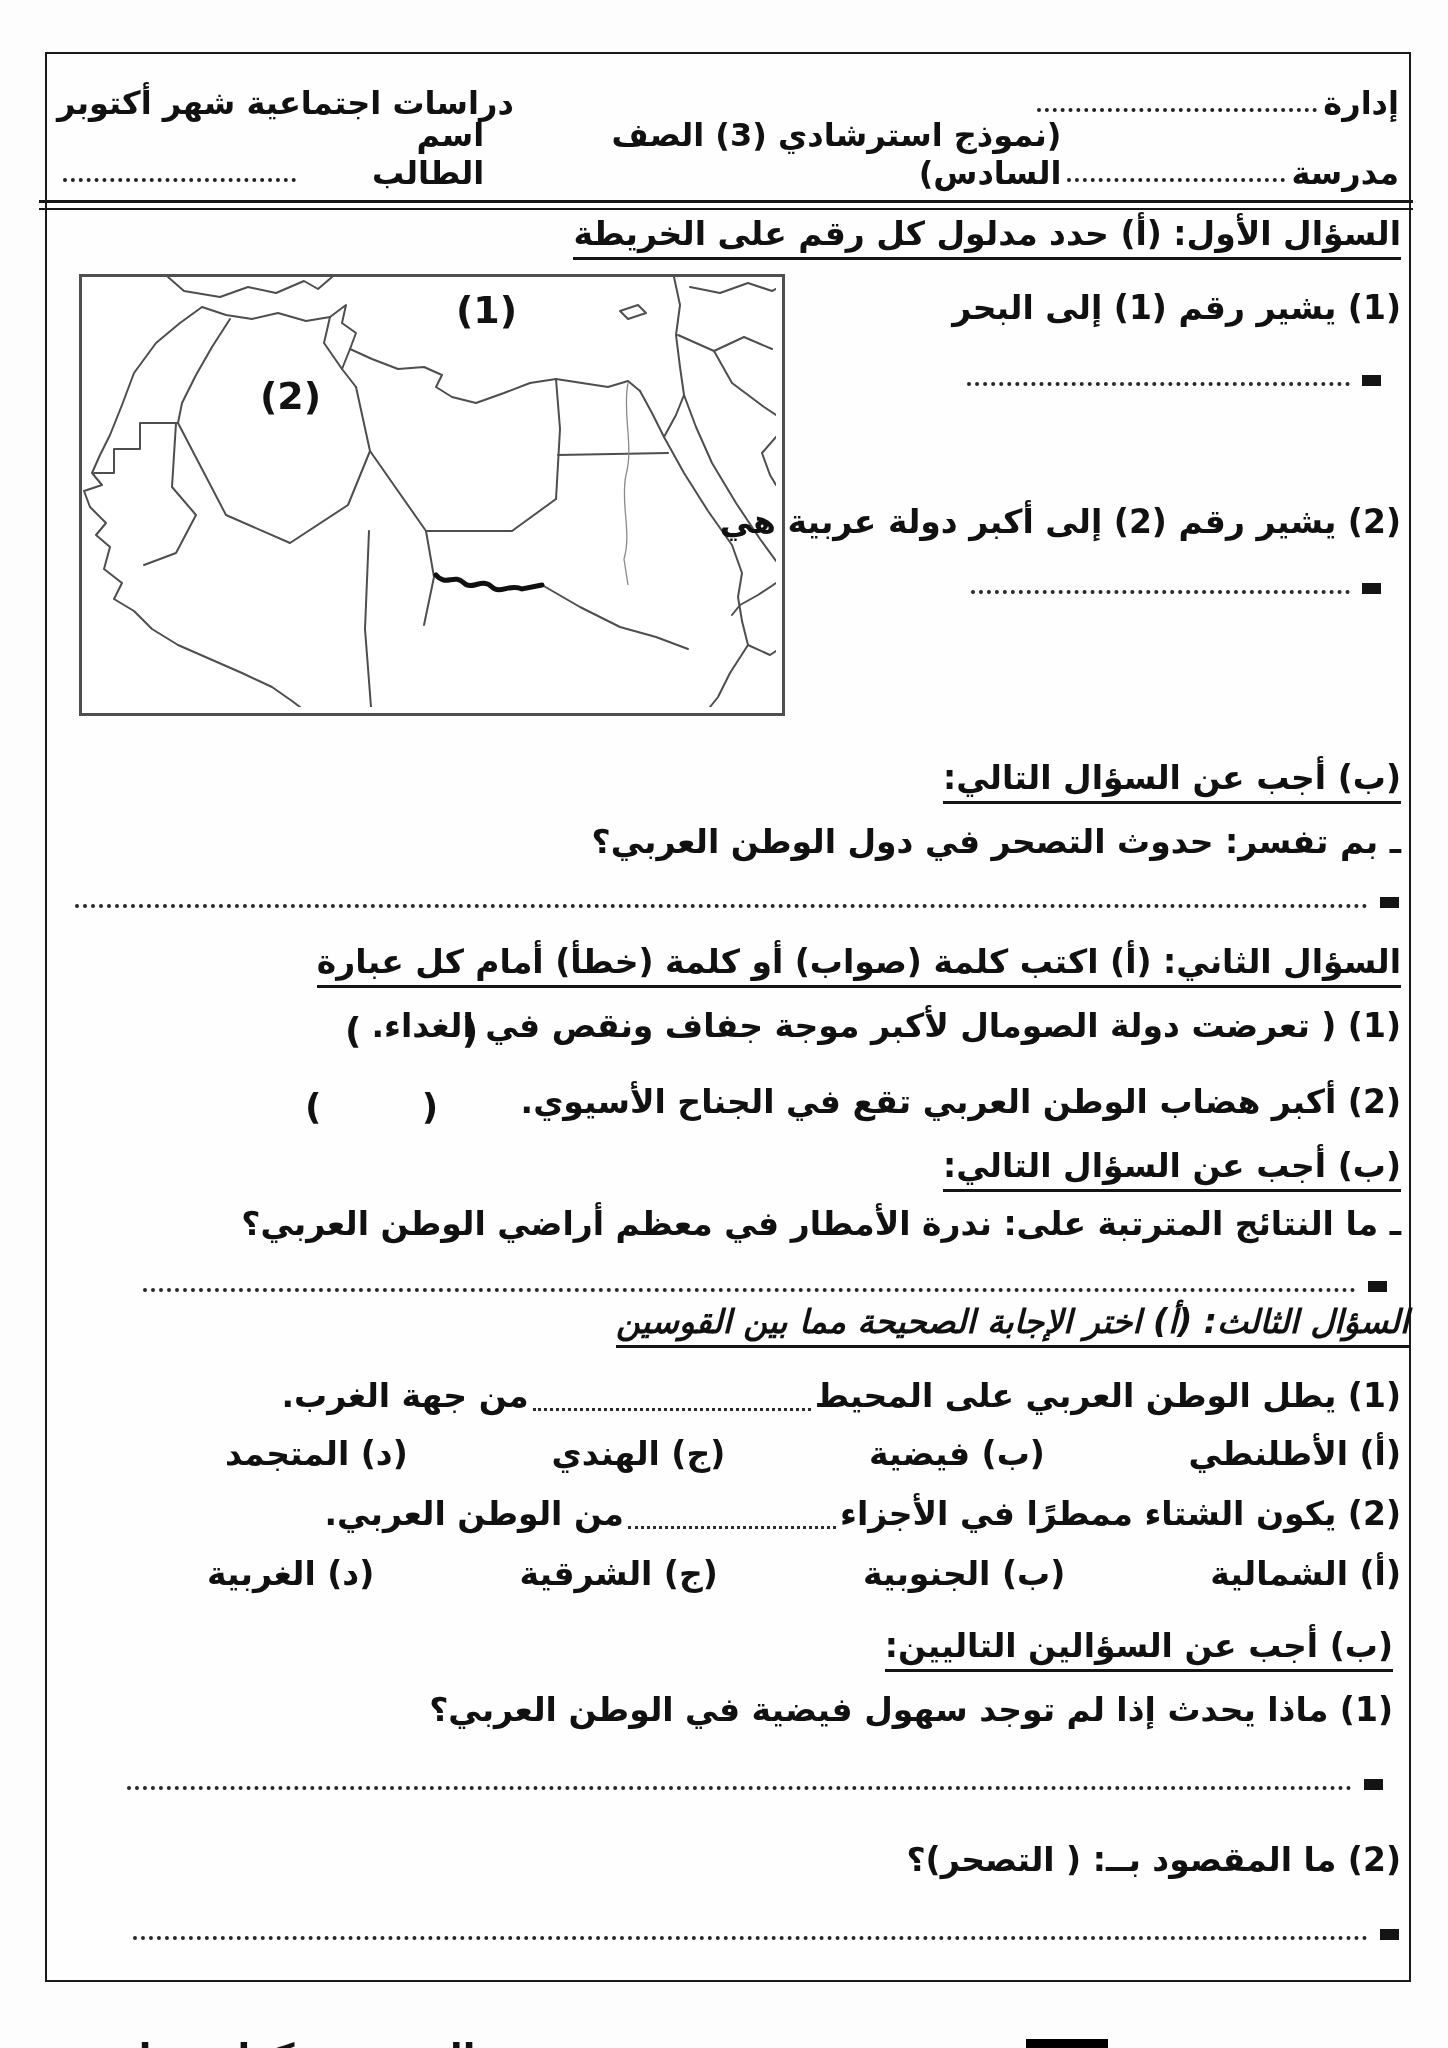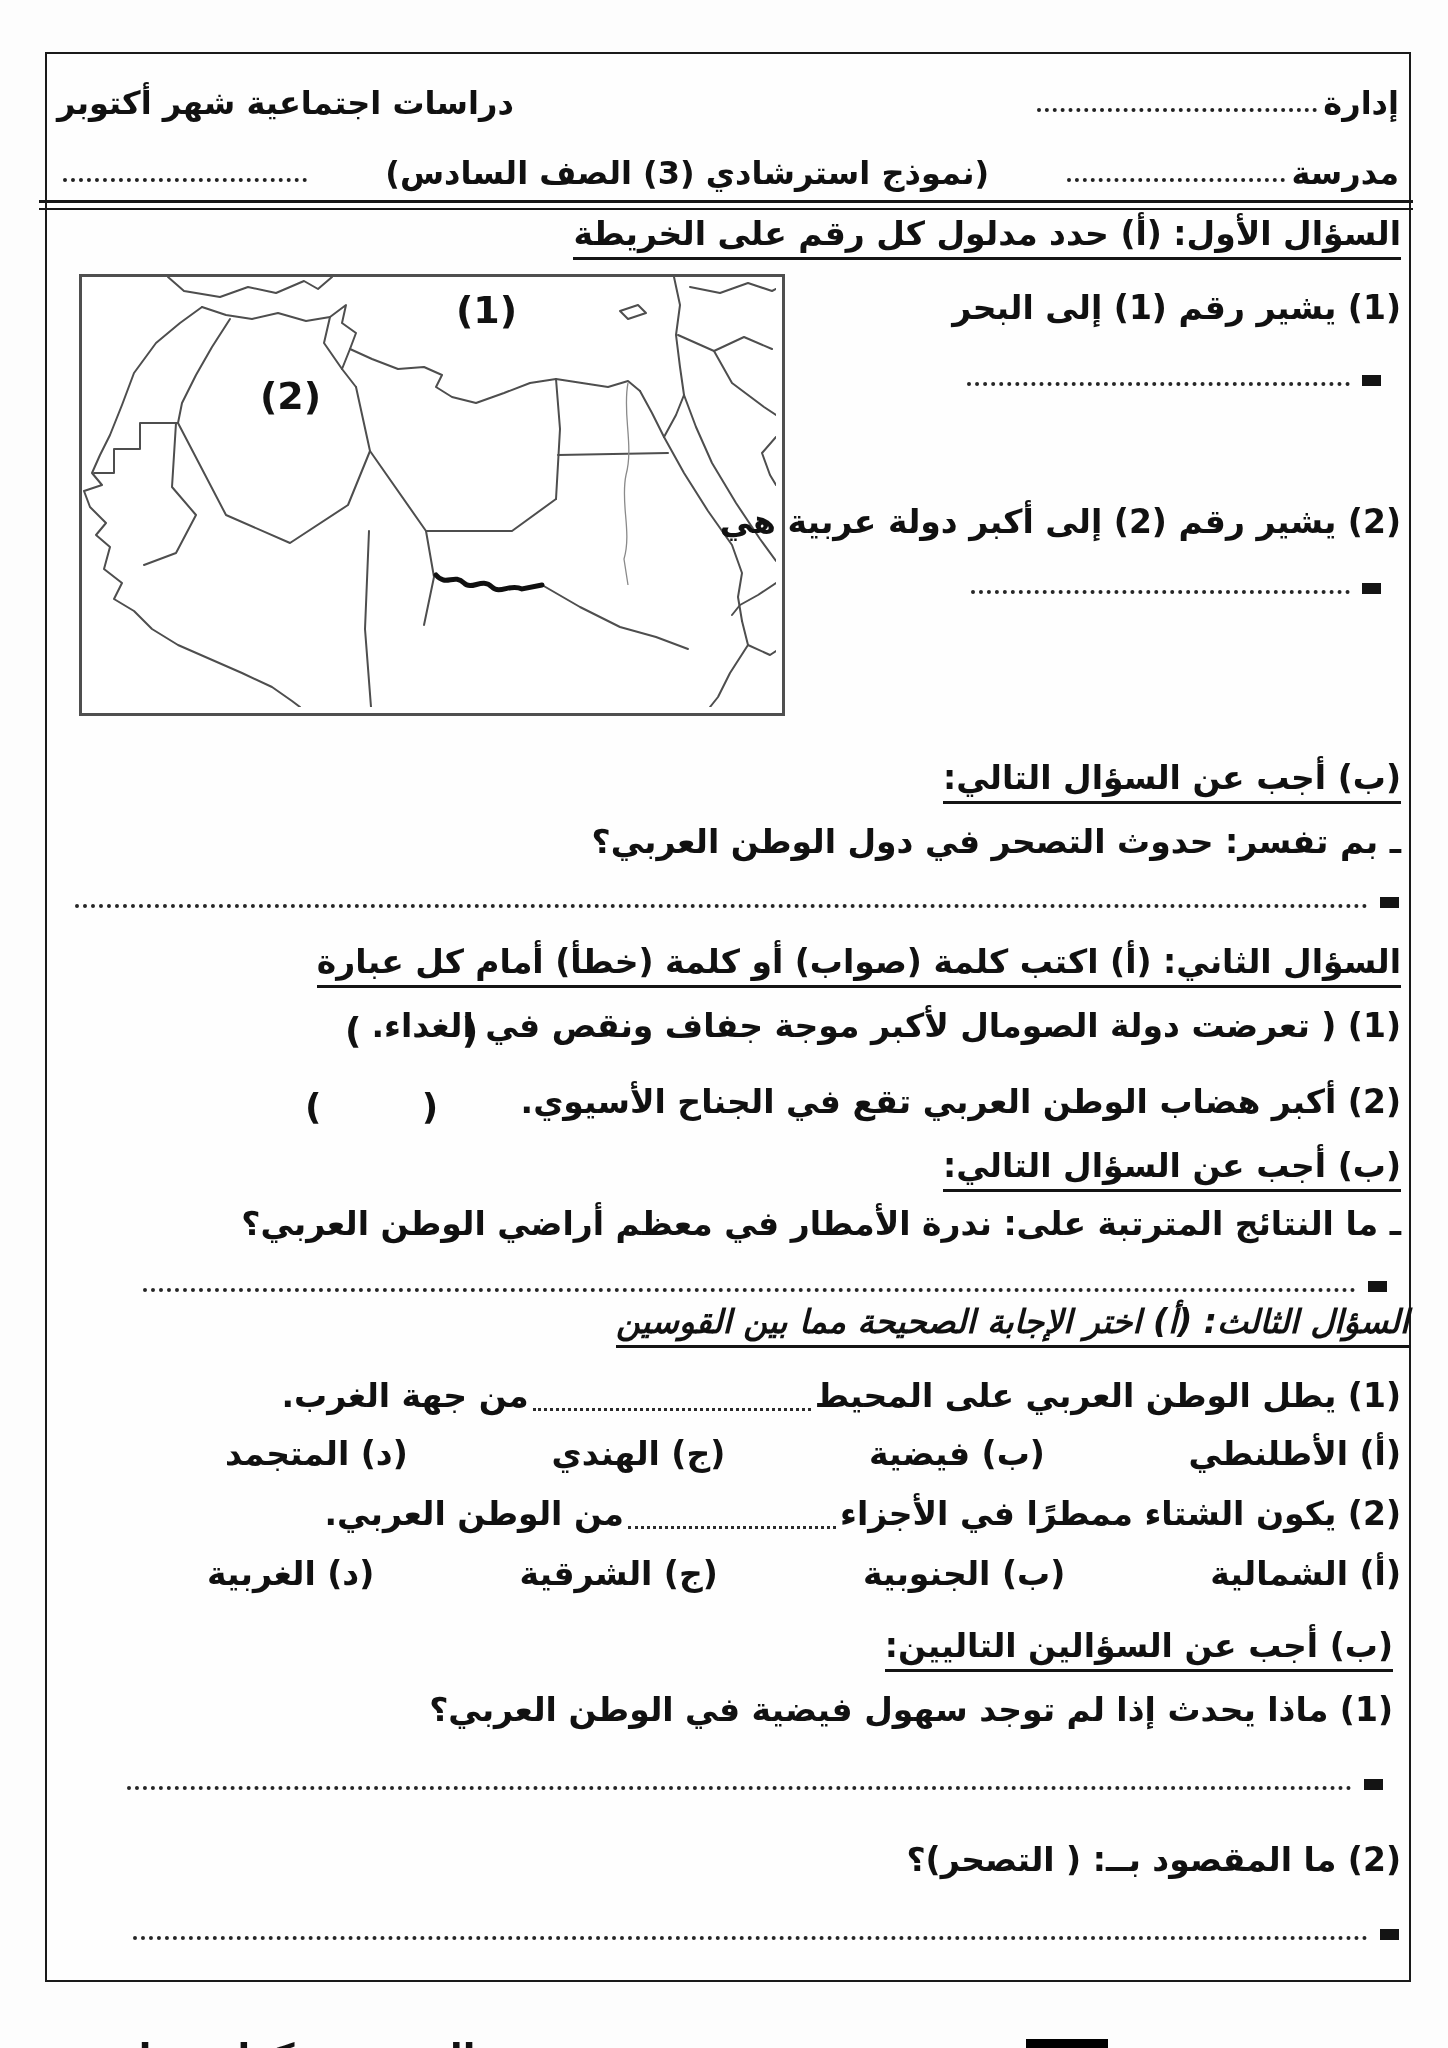--- a/index.html
+++ b/index.html
@@ -45,20 +45,21 @@
 
     <div class="hrow" style="top:86px;height:52px;">
       <div class="hgroup">
         <span>مدرسة</span>
         <span class="hdots" style="width:218px;"></span>
       </div>
       <div class="spacer"></div>
       <span>(نموذج استرشادي  (3)  الصف السادس)</span>
       <div class="spacer"></div>
       <div class="hgroup">
+        <span>اسم الطالب</span>
         <span class="hdots" style="width:244px;"></span>
       </div>
     </div>
 
     <div class="divider" style="top:146px;"></div>
 
     <div class="row" style="top:158px;right:8px;">
       <span class="utitle">السؤال الأول:  (أ) حدد مدلول كل رقم على الخريطة</span>
     </div>
 

